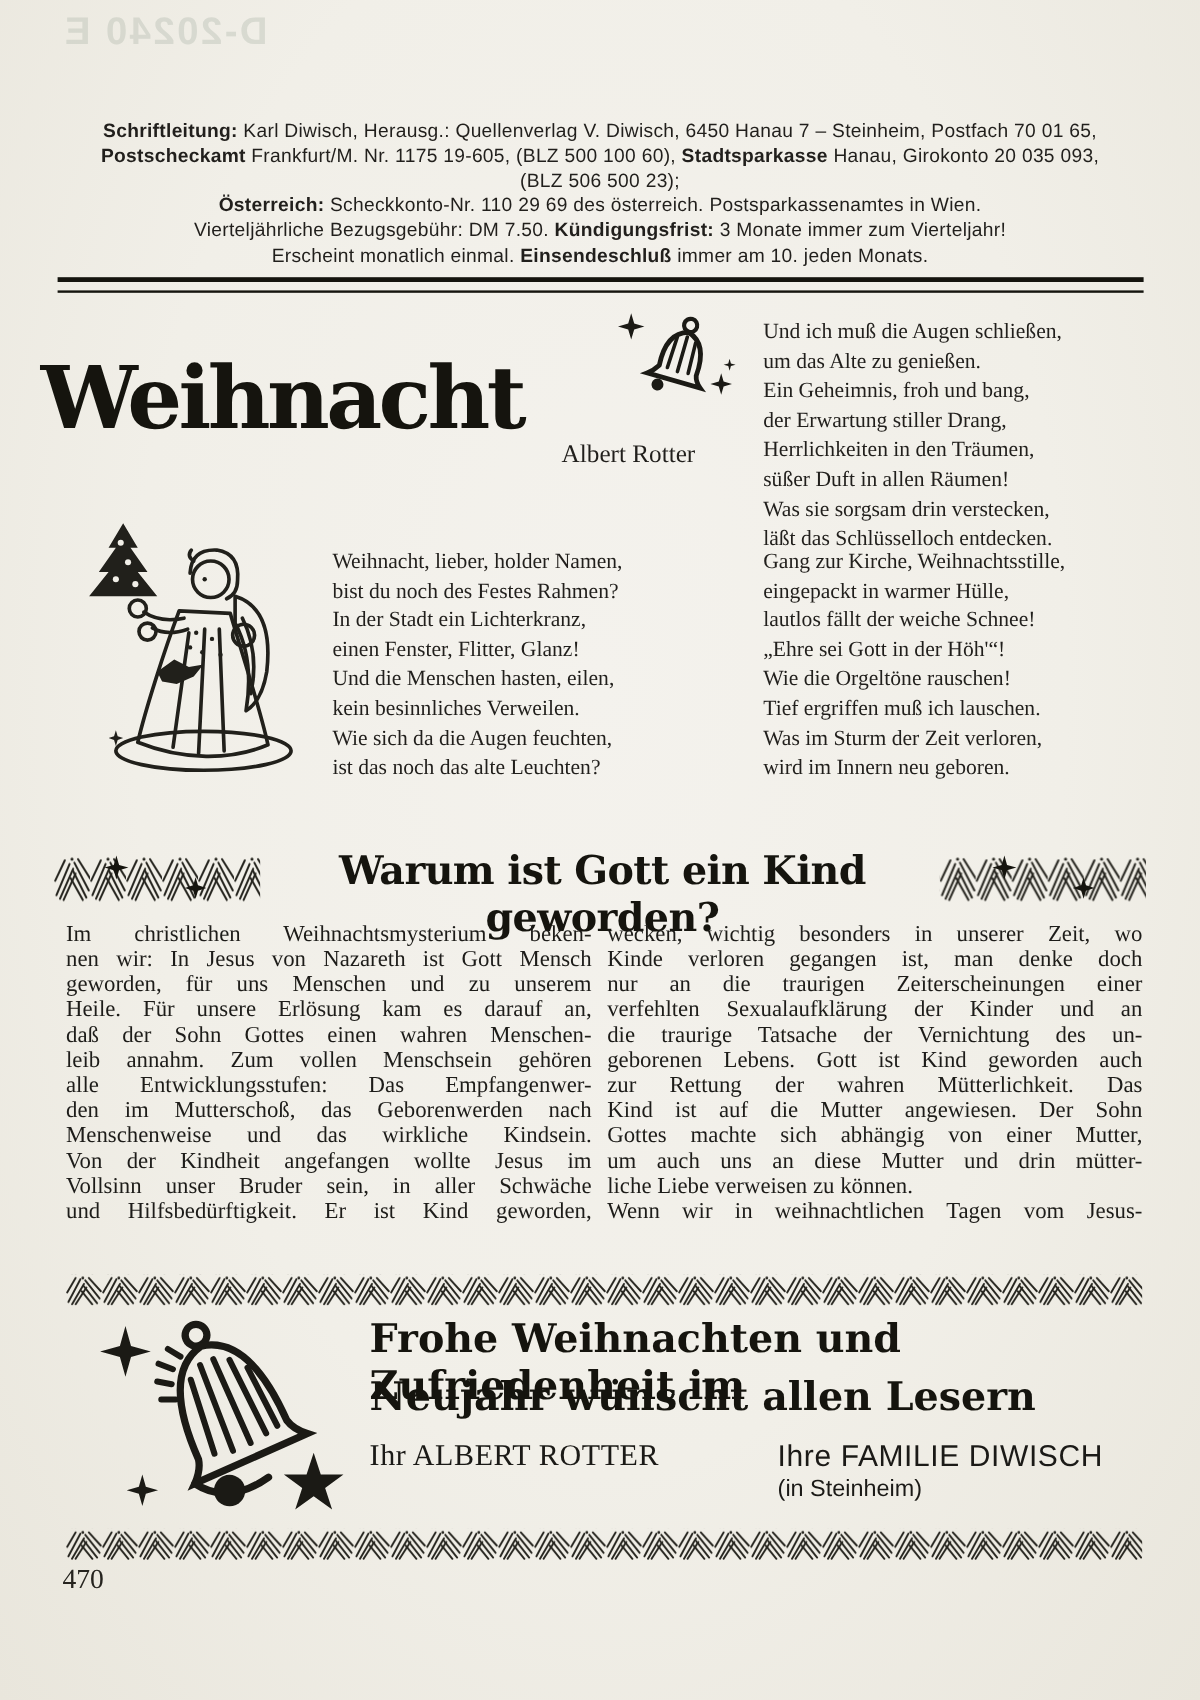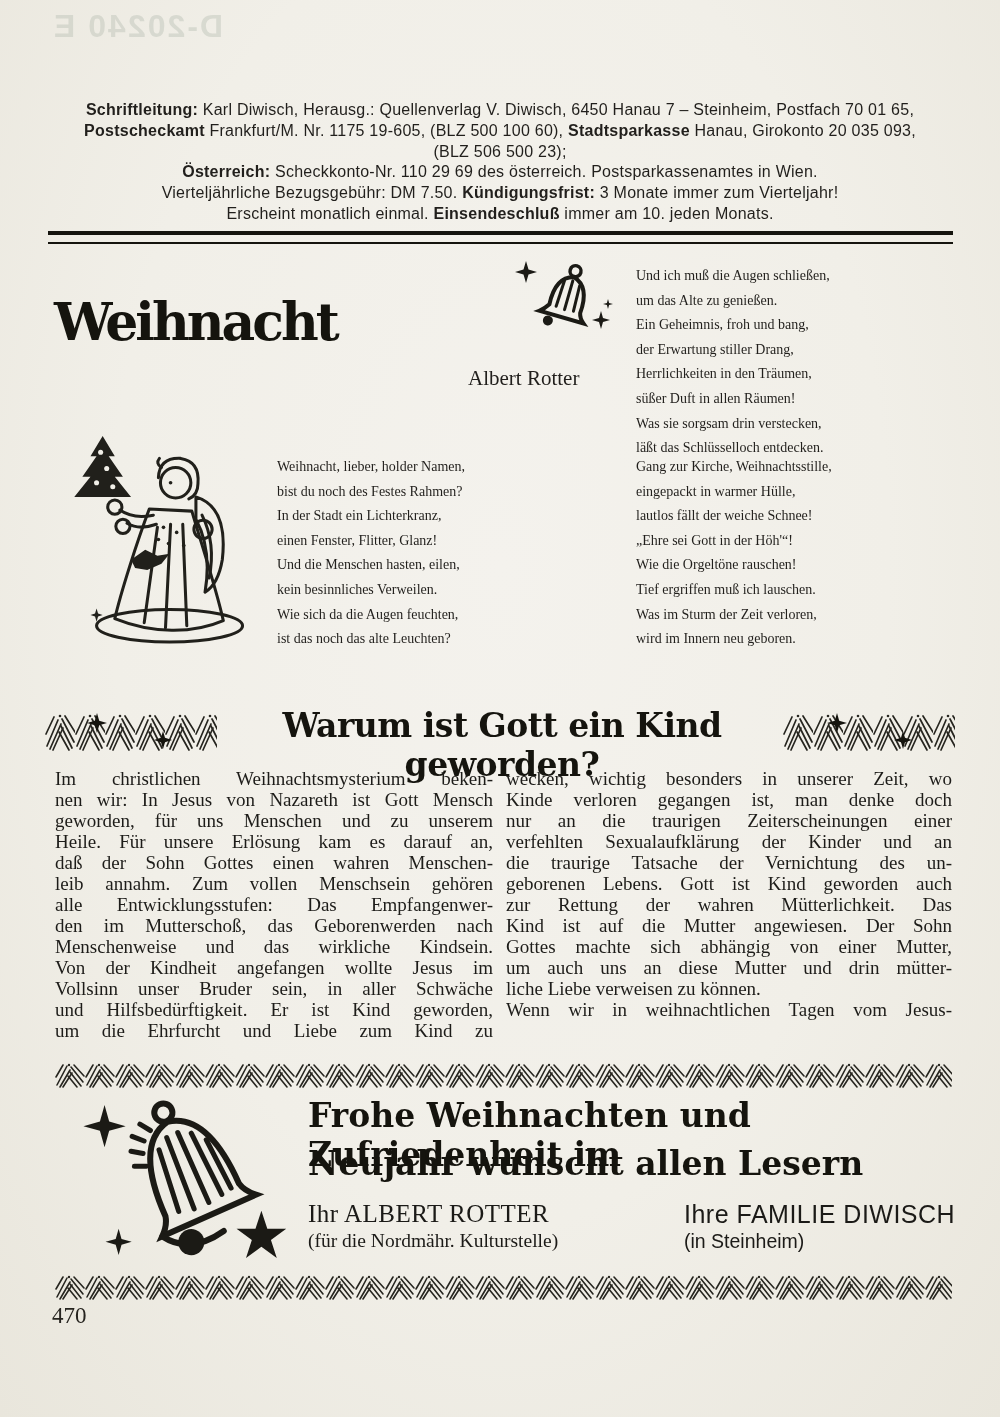--- a/index.html
+++ b/index.html
@@ -9,43 +9,43 @@
   .abs{position:absolute;}
   .ghost{left:52px;top:8px;font-family:"Liberation Sans",sans-serif;font-weight:700;
          font-size:32px;color:#a9b2a6;opacity:.33;transform:scaleX(-1);letter-spacing:2px;}
   .masthead{left:60px;top:100px;width:880px;text-align:center;
             font-family:"Liberation Sans",sans-serif;font-size:16px;line-height:20.8px;
             color:#211f1c;letter-spacing:.25px;}
   .masthead .b{font-weight:700;}
   .rule{left:48px;top:231px;width:905px;height:7px;
         border-top:4px solid #15140e;border-bottom:2px solid #15140e;}
   .fraktur{font-family:"DejaVu Serif",serif;font-weight:700;color:#15140e;}
-  .title{left:54px;top:296px;width:420px;font-size:52px;letter-spacing:-3px;line-height:1;}
+  .title{left:34px;top:296px;width:420px;font-size:72px;letter-spacing:-3px;line-height:1;}
   .author{left:468px;top:366px;font-size:21px;color:#211f1c;}
-  .stanza{font-size:14px;line-height:24.6px;color:#211f1c;}
+  .stanza{font-size:18px;line-height:24.6px;color:#211f1c;}
   .stanza-rt{left:636px;top:264px;width:320px;}
   .stanza-mid{left:277px;top:455px;width:330px;}
   .stanza-rb{left:636px;top:455px;width:330px;}
   .head-orn-l{left:45px;top:712px;}
   .head-orn-r{left:783px;top:712px;}
   .article-heading{left:228px;top:706px;width:548px;text-align:center;font-size:33px;letter-spacing:-0.5px;}
   .col{top:768px;font-size:19px;line-height:21px;color:#1d1c19;}
   .col-l{left:55px;width:438px;}
   .col-r{left:506px;width:446px;}
   .jl{text-align:justify;text-align-last:justify;}
   .band1{left:55px;top:1062px;}
   .band2{left:55px;top:1274px;}
   .bigbell{left:78px;top:1086px;}
   .smallbell{left:513px;top:256px;}
   .angel{left:56px;top:430px;}
   .greet1{left:308px;top:1096px;font-size:33px;}
   .greet2{left:308px;top:1144px;font-size:33px;}
   .sig{top:1200px;font-family:"Liberation Sans",sans-serif;color:#1b1a17;}
   .sig-1{left:308px;width:330px;font-family:Liberation Serif, serif;}
-  .sig-2{left:684px;width:310px;}
+  .sig-2{left:648px;width:310px;}
   .sig-name{font-size:25px;line-height:28px;letter-spacing:.5px;}
   .sig-sub{font-size:19.5px;line-height:26px;}
   .pagenum{left:52px;top:1303px;font-size:23px;color:#26241f;}
 </style>
 </head>
 <body>
 
 <div class="page">
 
   <div class="abs ghost">D-20240 E</div>
@@ -196,21 +196,20 @@
       <div class="jl">geworden, für uns Menschen und zu unserem</div>
       <div class="jl">Heile. Für unsere Erlösung kam es darauf an,</div>
       <div class="jl">daß der Sohn Gottes einen wahren Menschen-</div>
       <div class="jl">leib annahm. Zum vollen Menschsein gehören</div>
       <div class="jl">alle Entwicklungsstufen: Das Empfangenwer-</div>
       <div class="jl">den im Mutterschoß, das Geborenwerden nach</div>
       <div class="jl">Menschenweise und das wirkliche Kindsein.</div>
       <div class="jl">Von der Kindheit angefangen wollte Jesus im</div>
       <div class="jl">Vollsinn unser Bruder sein, in aller Schwäche</div>
       <div class="jl">und Hilfsbedürftigkeit. Er ist Kind geworden,</div>
-      <div class="jl">um die Ehrfurcht und Liebe zum Kind zu</div>
     </div>
   <div class="abs col col-r">
       <div class="jl">wecken, wichtig besonders in unserer Zeit, wo</div>
       <div class="jl">Kinde verloren gegangen ist, man denke doch</div>
       <div class="jl">nur an die traurigen Zeiterscheinungen einer</div>
       <div class="jl">verfehlten Sexualaufklärung der Kinder und an</div>
       <div class="jl">die traurige Tatsache der Vernichtung des un-</div>
       <div class="jl">geborenen Lebens. Gott ist Kind geworden auch</div>
       <div class="jl">zur Rettung der wahren Mütterlichkeit. Das</div>
       <div class="jl">Kind ist auf die Mutter angewiesen. Der Sohn</div>
@@ -258,21 +257,20 @@
     <path d="M26,19 L30.6,35.4 L47,40 L30.6,44.6 L26,61 L21.4,44.6 L5,40 L21.4,35.4 Z" fill="#1b1a15"></path>
     <path d="M40,142 L42.9,152.1 L53,155 L42.9,157.9 L40,168 L37.1,157.9 L27,155 L37.1,152.1 Z" fill="#1b1a15"></path>
     <polygon points="182,124 187.9,141.9 206.7,142 191.5,153.1 197.3,171 182,160 166.7,171 172.5,153.1 157.3,142 176.1,141.9" fill="#1b1a15"></polygon>
   </svg>
 
   <div class="abs greet1 fraktur">Frohe Weihnachten und Zufriedenheit im</div>
   <div class="abs greet2 fraktur">Neujahr wünscht allen Lesern</div>
 
   <div class="abs sig sig-1">
     <div class="sig-name">Ihr ALBERT ROTTER</div>
-    <div class="sig-sub">(für die Nordmähr. Kulturstelle)</div>
   </div>
   <div class="abs sig sig-2">
     <div class="sig-name">Ihre FAMILIE DIWISCH</div>
     <div class="sig-sub">(in Steinheim)</div>
   </div>
 
   <svg class="abs band2" width="897" height="26">
     <defs>
       <pattern id="pB2" width="30" height="26" patternUnits="userSpaceOnUse">
         <g stroke="#26251f" stroke-width="1.6" stroke-linecap="round">

